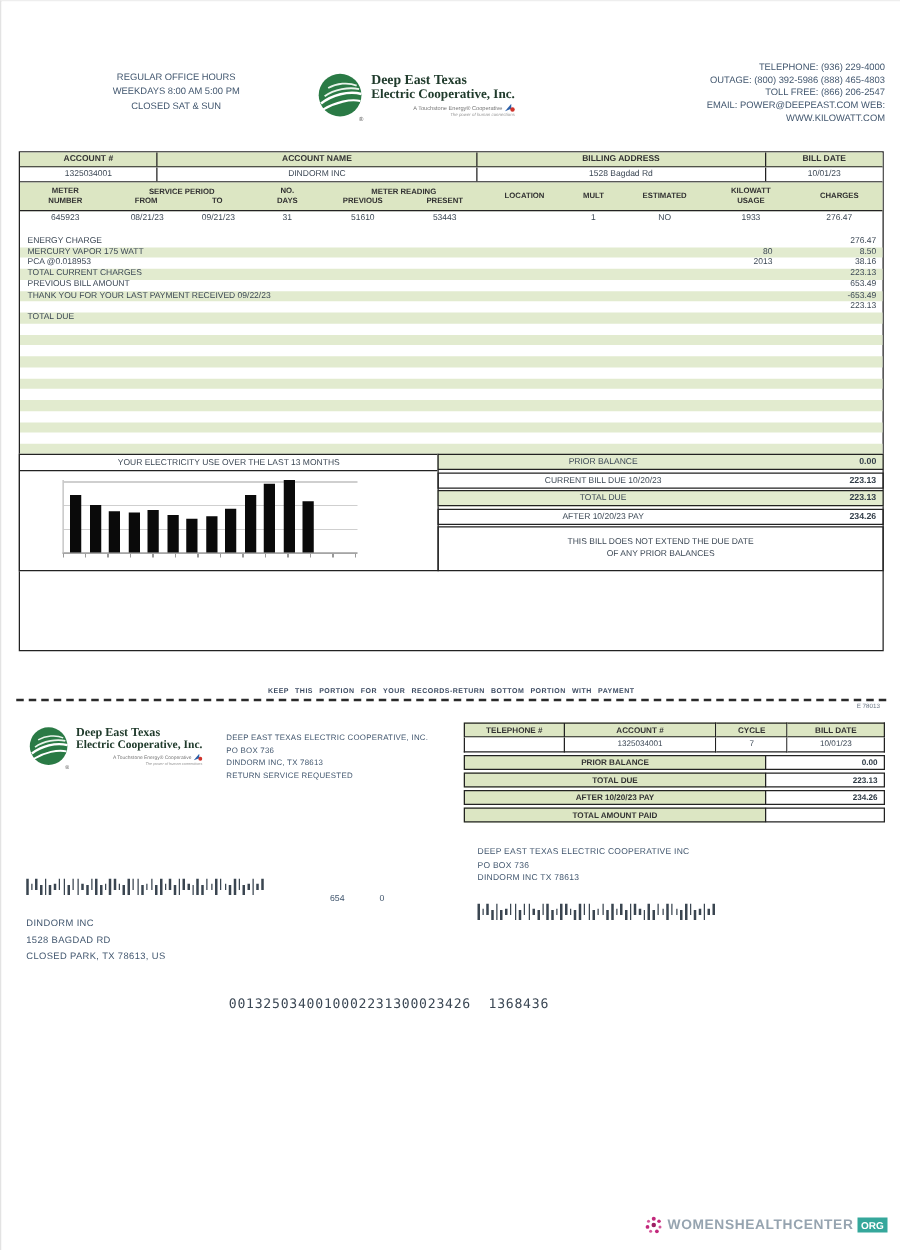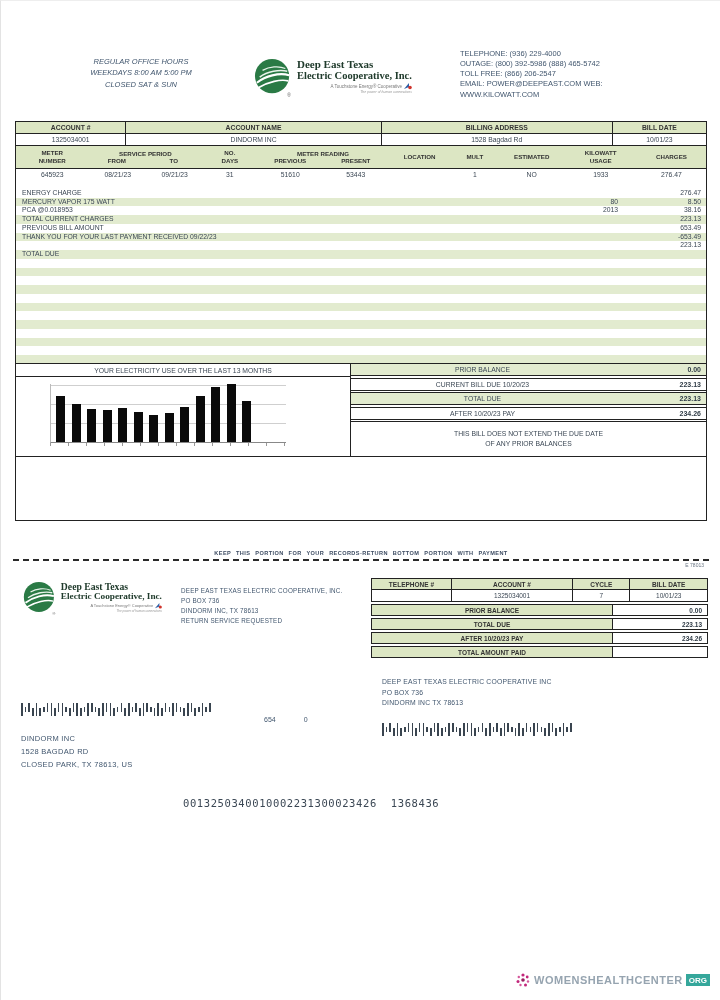--- a/index.html
+++ b/index.html
@@ -3,22 +3,22 @@
 <meta charset="utf-8">
 <style>
   * { margin:0; padding:0; box-sizing:border-box; }
   html,body { background:#fff; }
   .page { position:relative; width:720px; height:1000px; background:#fff;
           font-family:"Liberation Sans", sans-serif; color:#3b4754; overflow:hidden;
           border-left:1px solid #e3e3e3; border-top:1px solid #eee; }
 
   
   .office-hours { position:absolute; left:60px; top:55px; width:160px; text-align:center;
-                  font-size:7.5px; line-height:1.5; color:#41566e;font-style:italic; }
-  .contact { position:absolute; right:12px; top:48px; width:248px; text-align:left;
+                  font-size:7.5px; line-height:1.5; color:#41566e; }
+  .contact { position:absolute; right:12px; top:48px; width:248px; text-align:right;
              font-size:7.5px; line-height:1.35; color:#41566e; }
 
   
   .logo { position:absolute; display:flex; align-items:flex-start; gap:5px; }
   .logo-top { left:253px; top:57px; }
   .logo-stub { left:22px; top:580px; transform:scale(0.88); transform-origin:top left; }
   .logo-text { display:flex; flex-direction:column; }
   .logo-name1 { font-family:"Liberation Serif", serif; font-weight:bold; font-size:11px; color:#203b2c; }
   .logo-name2 { font-family:"Liberation Serif", serif; font-weight:bold; font-size:10.5px; color:#203b2c; }
   .logo-tagline { display:flex; align-items:center; justify-content:flex-end; gap:2px;
@@ -149,21 +149,21 @@
           <path d="M0 6 L5 0 L5 4 Z" fill="#2b5fa8"></path>
             <circle cx="6" cy="4.5" r="1.8" fill="#d0342c"></circle>
         </svg>
       </span>
       <span class="logo-tagline2">The power of human connections</span>
     </div>
   </div>
 
   <div class="contact">
     <div>TELEPHONE: (936) 229-4000</div>
-    <div>OUTAGE: (800) 392-5986 (888) 465-5742</div>
+    <div>OUTAGE: (800) 392-5986 (888) 465-4803</div>
     <div>TOLL FREE: (866) 206-2547</div>
     <div>EMAIL: POWER@DEEPEAST.COM   WEB:</div>
     <div>WWW.KILOWATT.COM</div>
   </div>
 
   <div class="main-box">
 
     <div class="acct-grid hdr-row">
       <div>ACCOUNT #</div>
       <div>ACCOUNT NAME</div>

